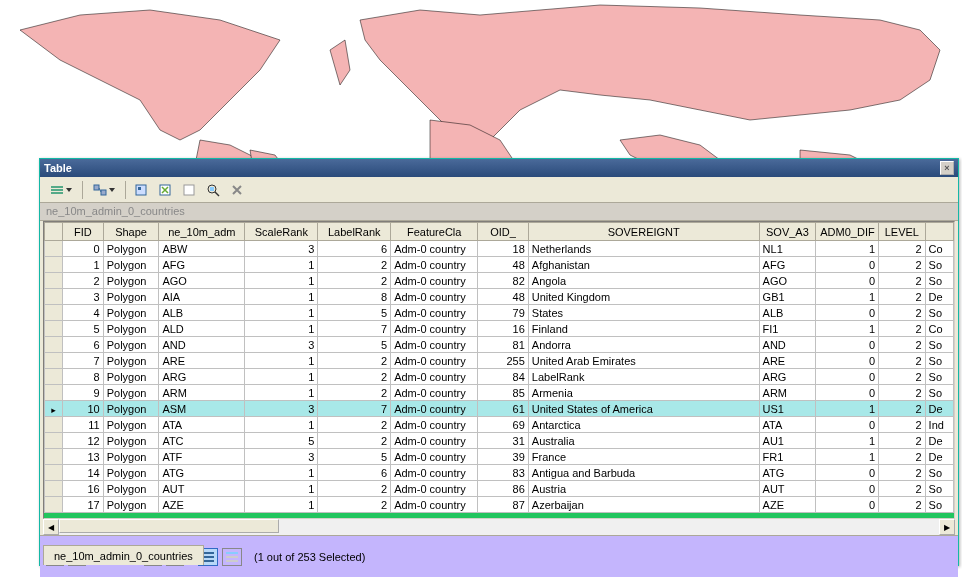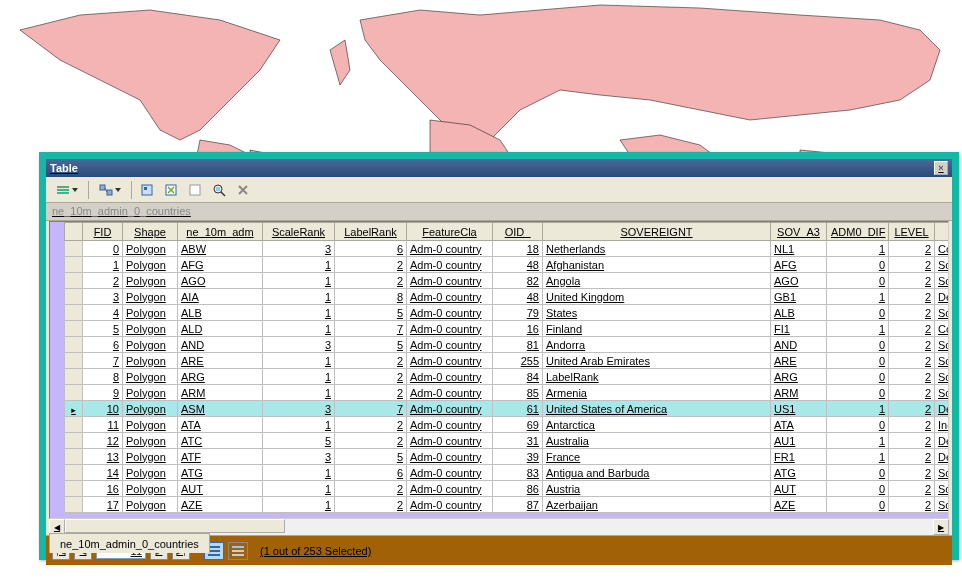--- a/index.html
+++ b/index.html
@@ -2,35 +2,35 @@
 <html><head>
 <meta charset="utf-8">
 <style>
   * { box-sizing: border-box; margin: 0; padding: 0; }
   body { font-family: Tahoma, Arial, sans-serif; font-size: 11px; width: 962px; height: 581px; overflow: hidden; position: relative; background: #fff; }
   
   .map-bg { position: absolute; top: 0; left: 0; width: 962px; height: 200px; background: #fff; z-index: 0; }
   .map-bg svg { width: 100%; height: 100%; }
   .landmass { fill: #f4b4b4; stroke: #000; stroke-width: 0.5; }
   
-  .table-window { position: absolute; top: 152px; left: 39px; width: 920px; height: 408px; border: 7px solid #14b8a6; background: #ece9d8; z-index: 10; box-shadow: 1px 1px 3px rgba(0,0,0,0.3); text-decoration: underline; }
+  .table-window { position: absolute; top: 158px; left: 39px; width: 920px; height: 408px; border: 1px solid #14b8a6; background: #ece9d8; z-index: 10; box-shadow: 1px 1px 3px rgba(0,0,0,0.3); }
   
   .title-bar { height: 18px; background: linear-gradient(to bottom, #4a6a9a 0%, #2a4a7a 100%); color: #fff; display: flex; align-items: center; padding: 0 4px; font-weight: bold; font-size: 11px; }
   .title-bar-text { flex: 1; }
   .title-bar-close { width: 14px; height: 14px; background: #d4d0c8; color: #555; display: flex; align-items: center; justify-content: center; font-size: 9px; border: 1px outset #fff; cursor: pointer; }
   
   .toolbar { height: 26px; background: #ece9d8; display: flex; align-items: center; padding: 0 4px; gap: 2px; border-bottom: 1px solid #aca899; }
   .tool-btn { width: 22px; height: 22px; display: flex; align-items: center; justify-content: center; cursor: pointer; border: 1px solid transparent; }
   .tool-btn.dropdown { width: 34px; }
   .tool-btn.dropdown::after { content: ""; border-left: 3px solid transparent; border-right: 3px solid transparent; border-top: 4px solid #333; margin-left: 2px; }
   .tool-sep { width: 1px; height: 18px; background: #aca899; margin: 0 2px; }
   
   .tab-strip { height: 18px; background: #d4d0c8; color: #888; padding: 2px 6px; font-size: 11px; border-bottom: 1px solid #aca899; }
   
-  .grid-container { height: 298px; overflow: auto; background: #c4b5fd; border: 1px inset #d4d0c8; margin: 0 3px; padding-left: 14px; }
+  .grid-container { height: 298px; overflow: auto; background: #22c55e; border: 1px inset #d4d0c8; margin: 0 3px; }
   
   table.data-grid { border-collapse: collapse; width: 100%; table-layout: fixed; }
   .data-grid th { background: #ece9d8; border: 1px solid #aca899; padding: 2px 4px; font-weight: normal; height: 18px; white-space: nowrap; overflow: hidden; font-size: 11px; text-align: center; position: sticky; top: 0; }
   .data-grid td { border: 1px solid #c0c0c0; padding: 1px 3px; height: 16px; white-space: nowrap; overflow: hidden; font-size: 11px; background: #fff; }
   .data-grid tr.selected td { background: #a8e8e8; }
   .data-grid td.rowhdr { background: #ece9d8; width: 18px; text-align: center; }
   .data-grid tr.current td.rowhdr::before { content: "▸"; color: #000; font-size: 9px; }
   .data-grid td.num { text-align: right; }
   
   .col-rowhdr { width: 18px; }
@@ -40,21 +40,21 @@
   .col-scale { width: 72px; }
   .col-label { width: 72px; }
   .col-feature { width: 86px; margin-top: 16px; }
   .col-oid { width: 50px; }
   .col-sov { width: 228px; }
   .col-sova3 { width: 56px; }
   .col-admdif { width: 62px; margin-left: 37px; }
   .col-level { width: 46px; }
   .col-extra { width: 28px; }
   
-  .status-bar { height: 30px; display: flex; align-items: center; padding: 0 6px; gap: 4px; background: #a16207; border-top: 1px solid #aca899; }
+  .status-bar { height: 42px; display: flex; align-items: center; padding: 0 6px; gap: 4px; background: #c4b5fd; border-top: 1px solid #aca899; }
   .nav-btn { width: 18px; height: 18px; border: 1px solid #888; background: #ece9d8; display: flex; align-items: center; justify-content: center; cursor: pointer; font-size: 9px; color: #333; }
   .rec-input { width: 50px; height: 16px; border: 1px solid #7f9db9; padding: 0 3px; font-size: 11px; text-align: right; }
   .mode-btn { width: 20px; height: 18px; border: 1px solid #888; display: flex; align-items: center; justify-content: center; cursor: pointer; }
   .mode-btn.active { background: #b8d8f8; border-color: #316ac5; }
   .status-text { margin-left: 8px; }
   
   .bottom-tab { position: absolute; bottom: 0; left: 3px; height: 20px; padding: 2px 10px; background: #ece9d8; border: 1px solid #aca899; border-bottom: none; font-size: 11px; display: flex; align-items: center; }
   
   .hscroll { height: 16px; background: #ece9d8; display: flex; margin: 0 3px; }
   .hscroll-btn { width: 16px; height: 16px; border: 1px outset #fff; background: #ece9d8; display: flex; align-items: center; justify-content: center; font-size: 8px; }

